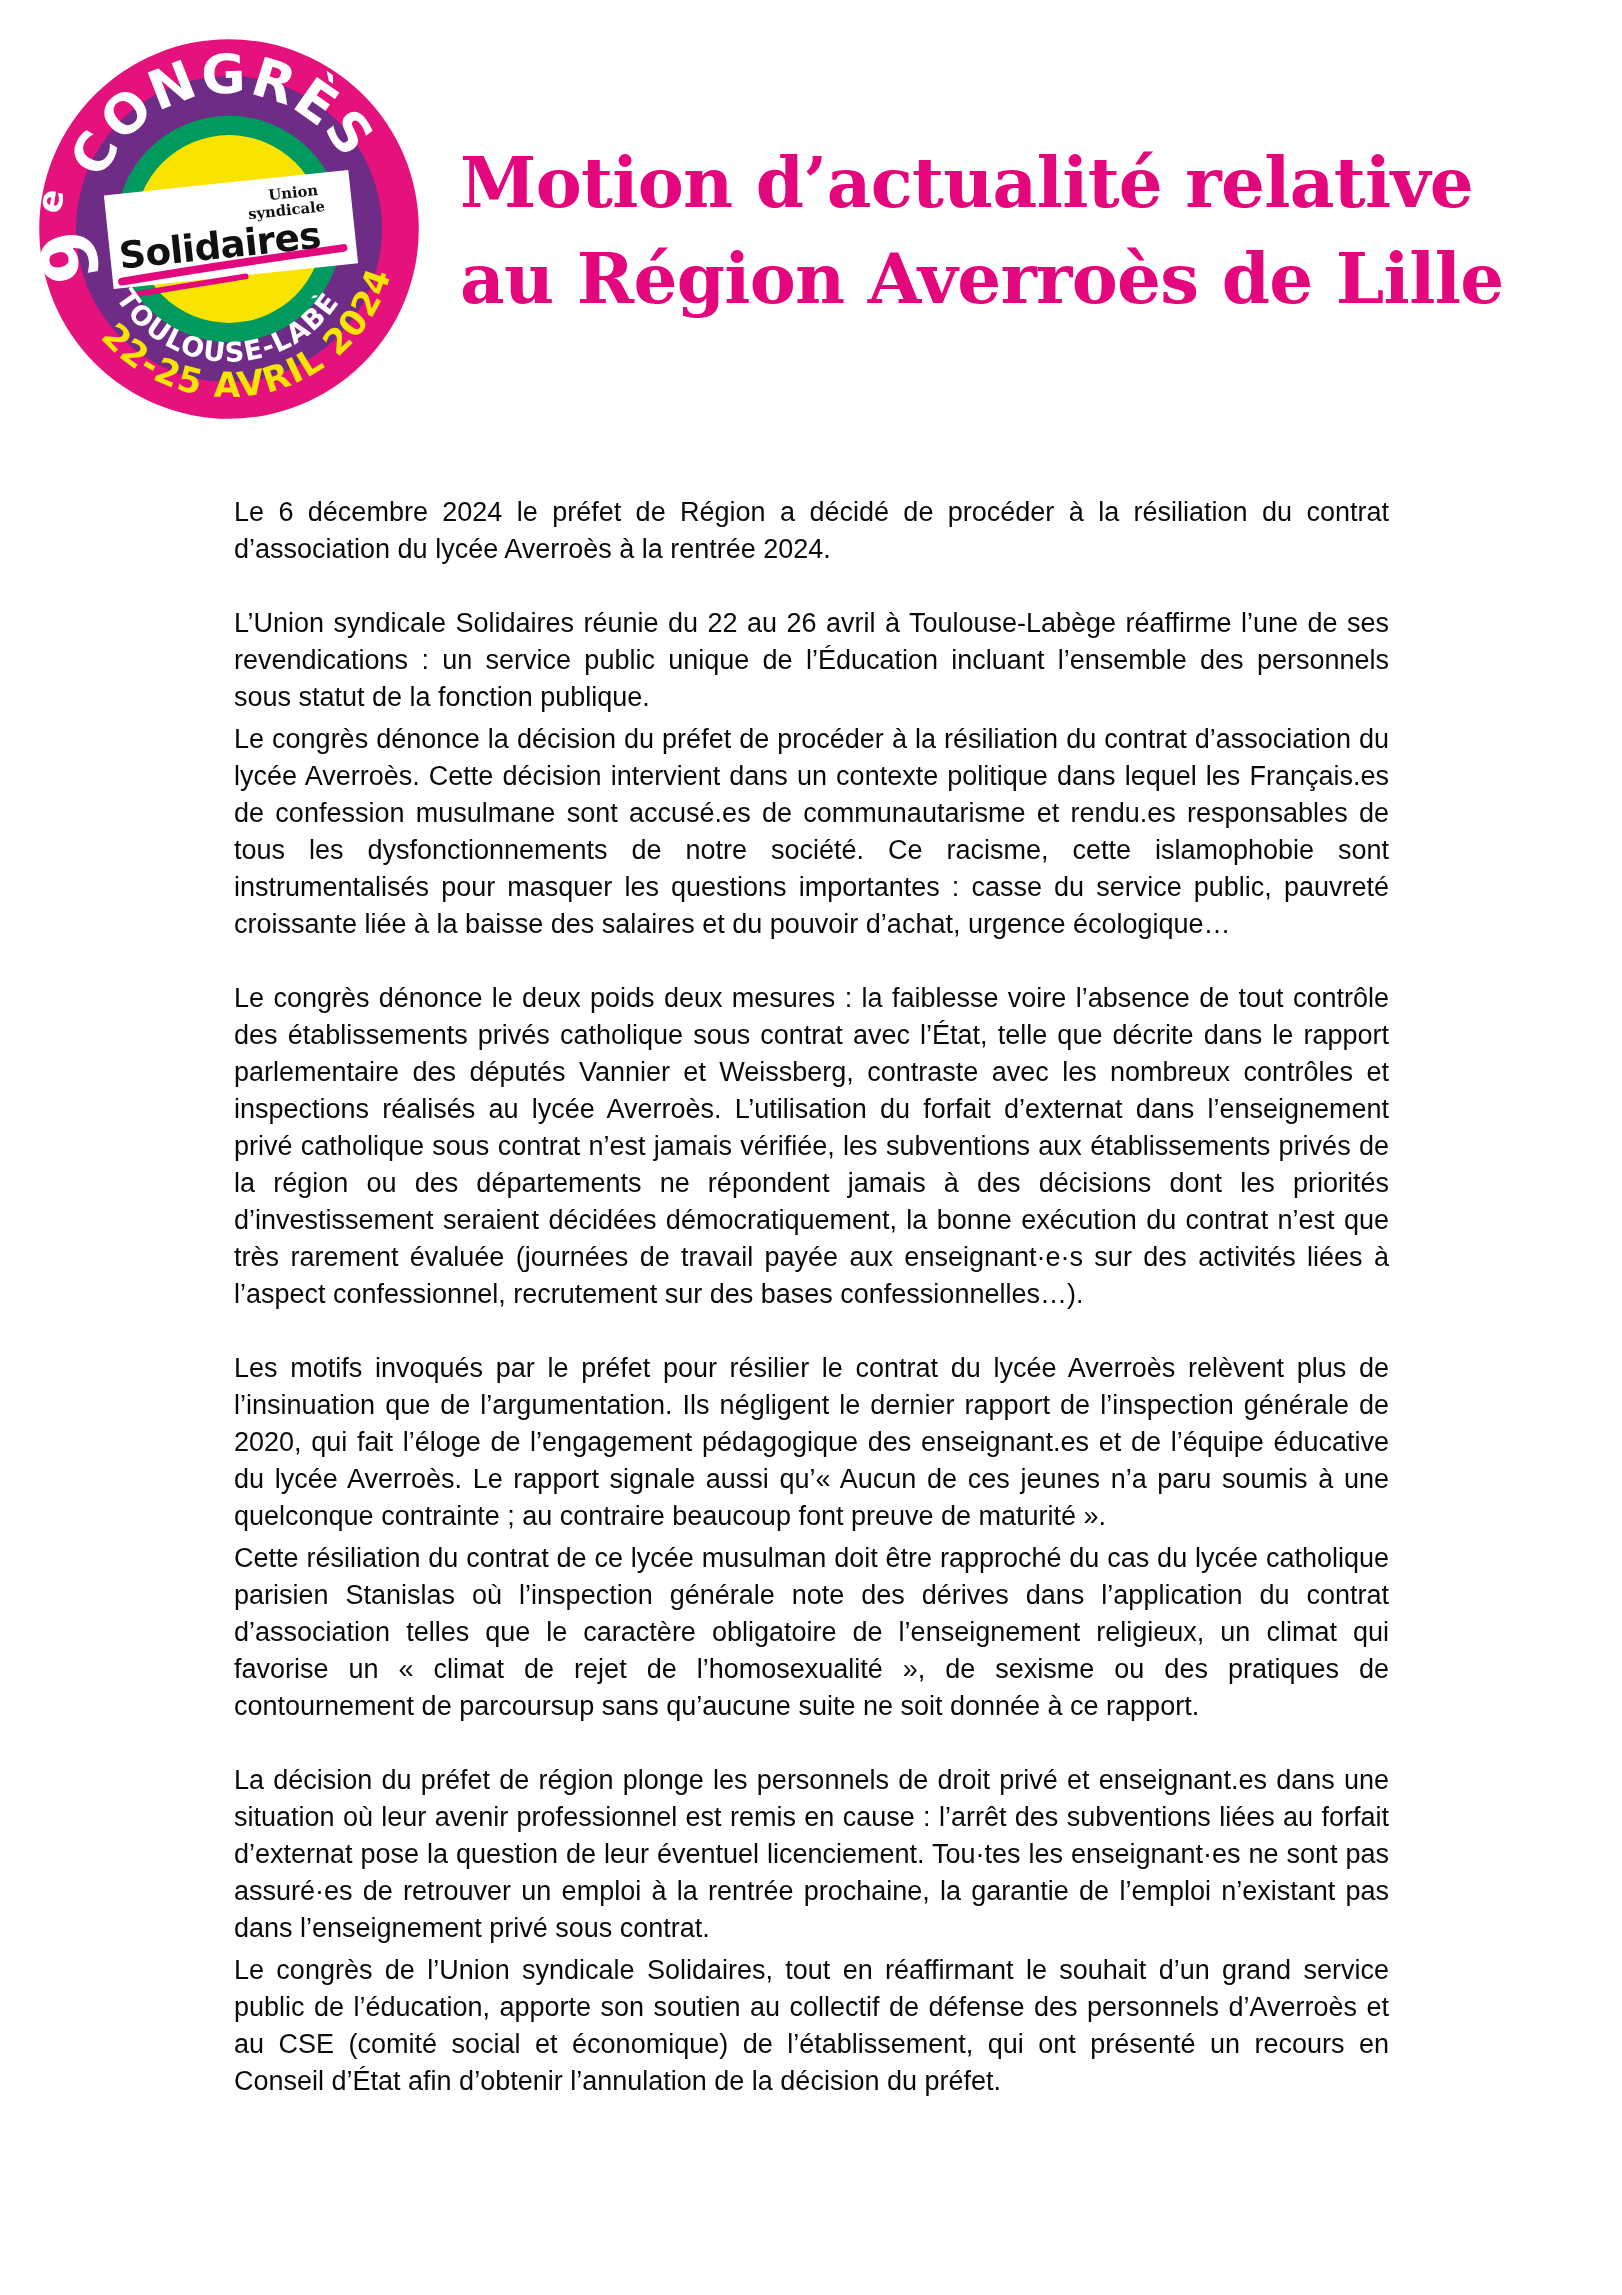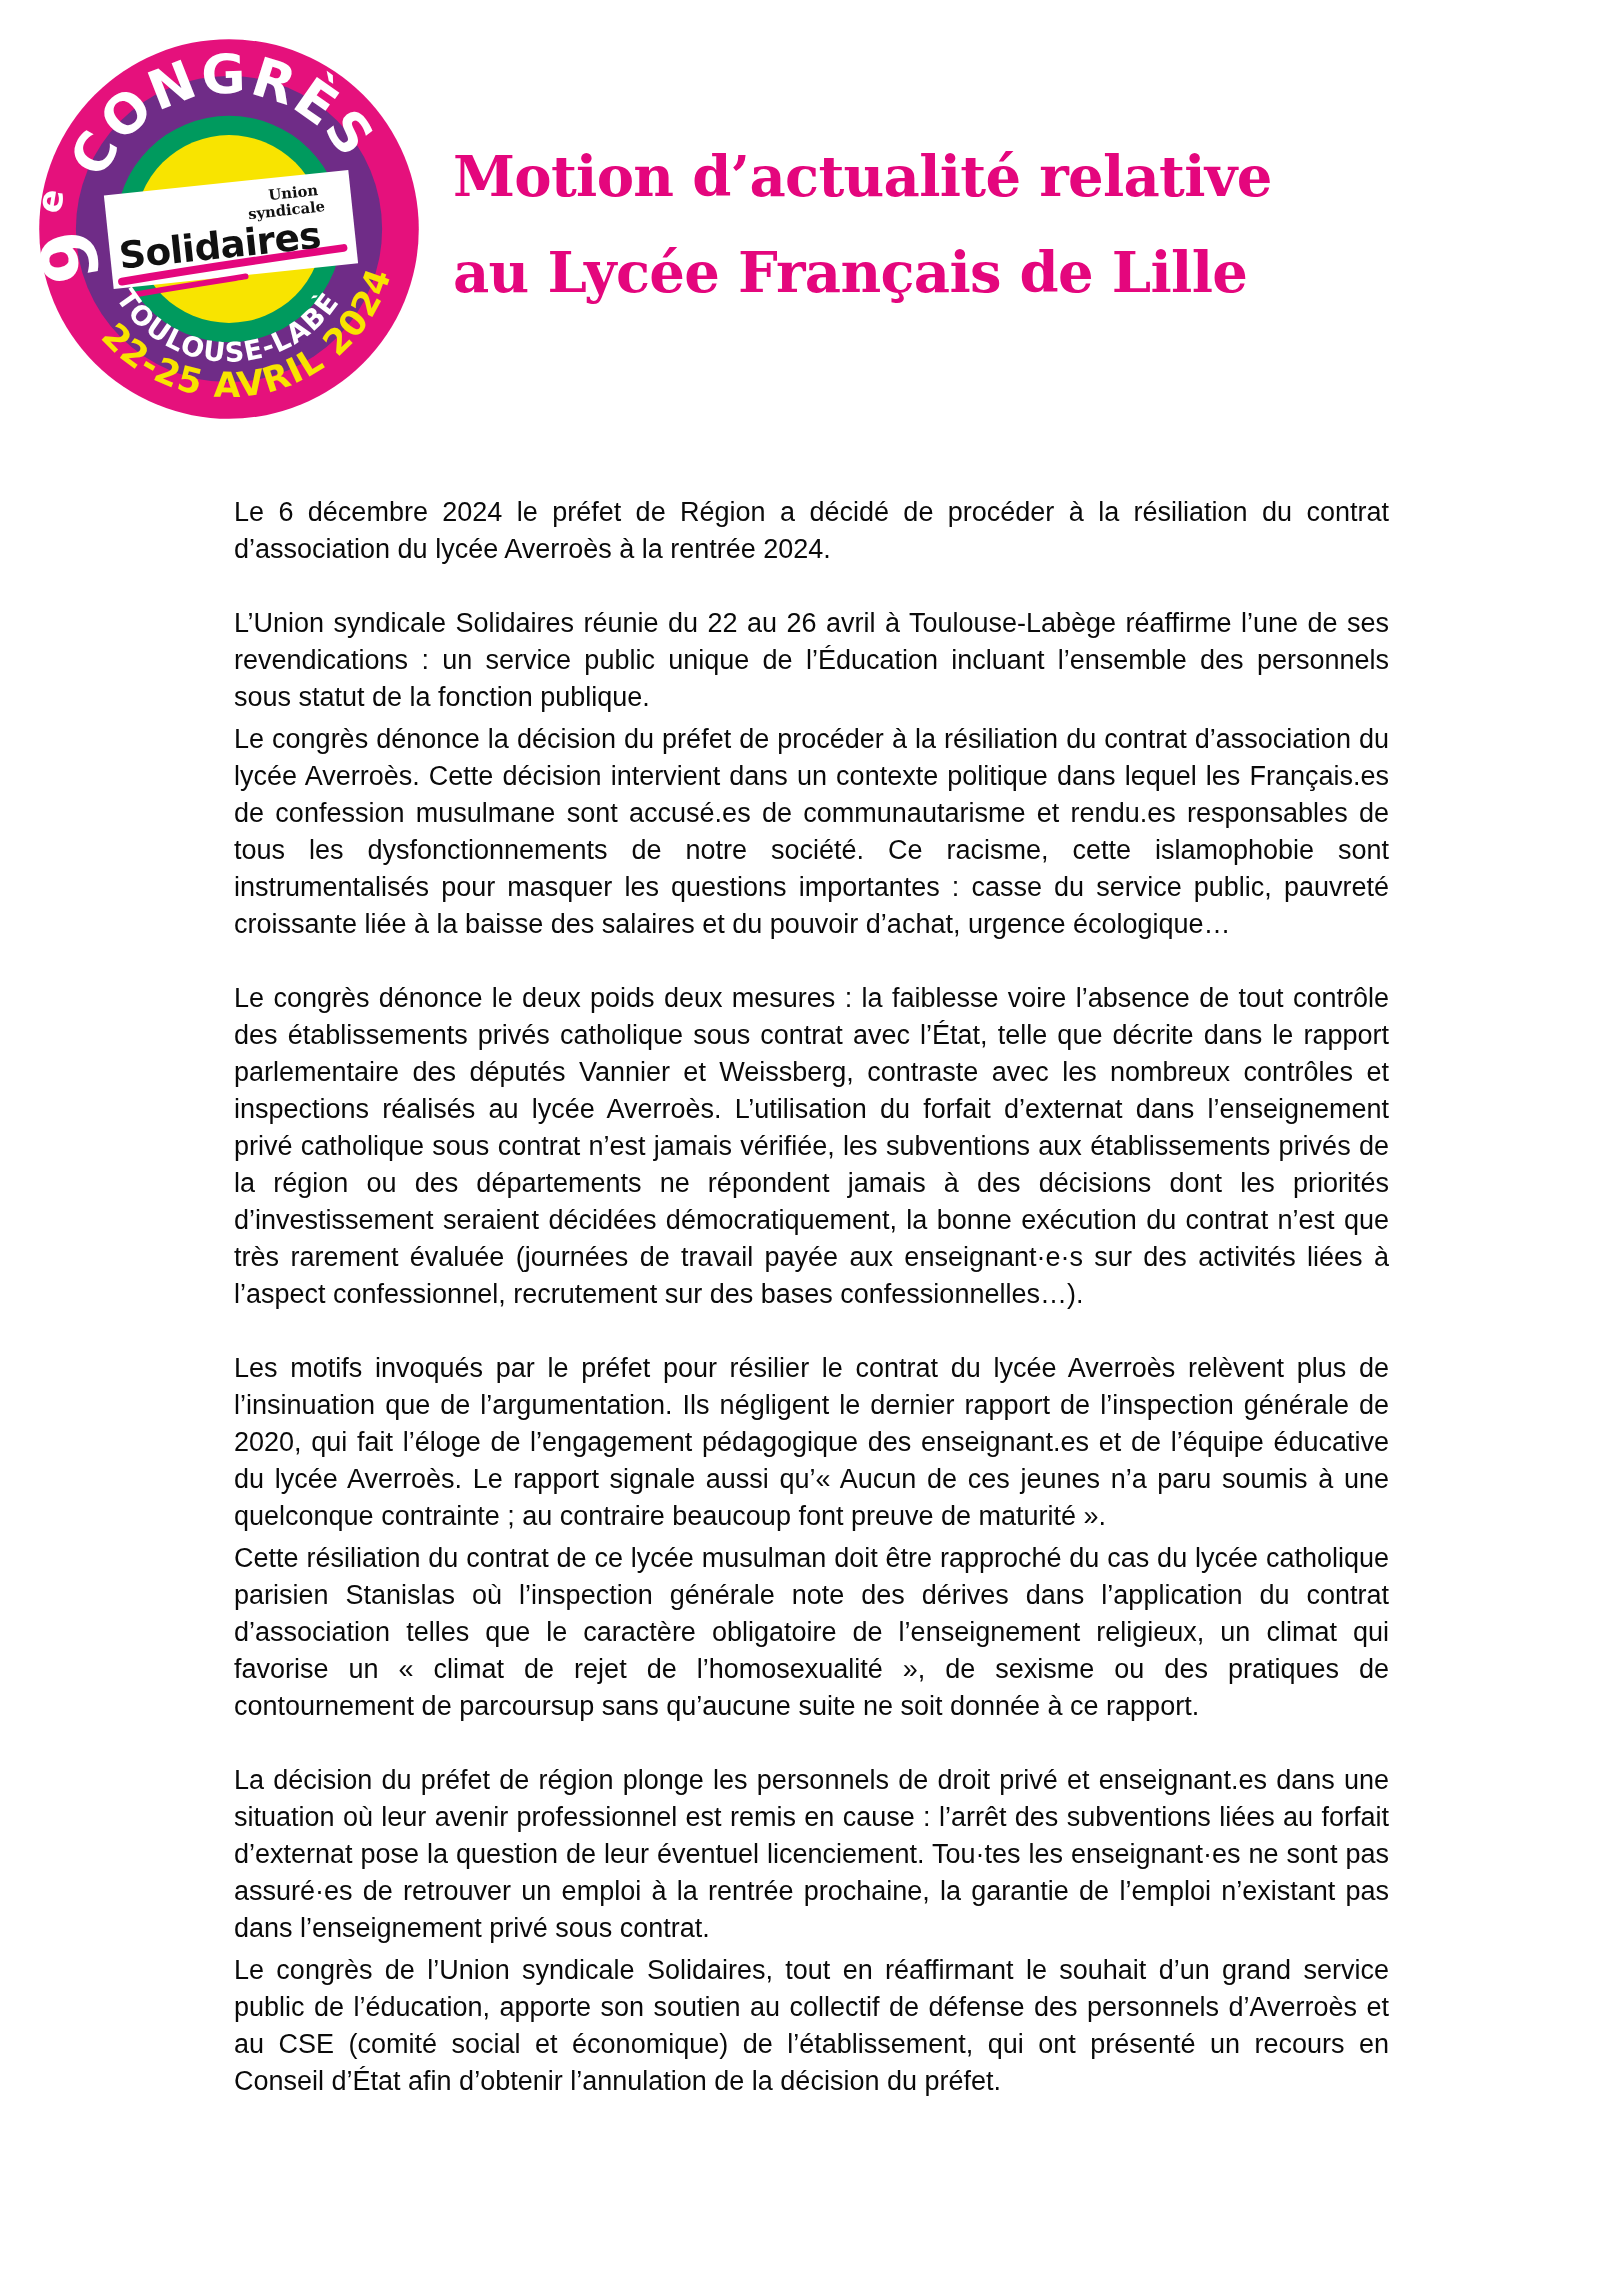--- a/index.html
+++ b/index.html
@@ -28,24 +28,24 @@
   .arc-city  { font-family: "DejaVu Sans", sans-serif; font-weight: bold; font-size: 42px; letter-spacing: 2px; }
   .arc-dates { font-family: "DejaVu Sans", sans-serif; font-weight: bold; font-size: 54px; letter-spacing: 2px; }
   .union-small { font-family: "DejaVu Serif", serif; font-weight: bold; font-size: 23px; fill: #111; }
   .brand { font-family: "DejaVu Sans", sans-serif; font-weight: bold; font-size: 58px; letter-spacing: -1px; fill: #111; }
 
   
   .title {
     position: absolute;
     left: 453px;
     top: 128px;
-    margin: 0;
+    margin: 7px;
     font-family: "DejaVu Serif", serif;
     font-weight: bold;
-    font-size: 56px;
+    font-size: 69px;
     line-height: 96px;
     letter-spacing: -0.7px;
     color: #e4067d;
   }
   .title-line { display: block; white-space: nowrap; }
 
   
   .content {
     position: absolute;
     left: 229px;
@@ -101,21 +101,21 @@
       </text>
 
       <text class="arc-dates" fill="#f8e400">
         <textPath href="#arcDates" startOffset="2%">22-25 AVRIL 2024</textPath>
       </text>
     </svg>
   </div>
 
   <h1 class="title">
     <span class="title-line">Motion d’actualité relative</span>
-    <span class="title-line">au Lycée Français de Lille</span>
+    <span class="title-line">au Région Averroès de Lille</span>
   </h1>
 
   <main class="content">
     <div class="block">
       <p>Le 6 décembre 2024 le préfet de Région a décidé de procéder à la résiliation du contrat d’association du lycée Averroès à la rentrée 2024.</p>
     </div>
     <div class="block">
       <p>L’Union syndicale Solidaires réunie du 22 au 26 avril à Toulouse-Labège réaffirme l’une de ses revendications : un service public unique de l’Éducation incluant l’ensemble des personnels sous statut de la fonction publique.</p>
       <p>Le congrès dénonce la décision du préfet de procéder à la résiliation du contrat d’association du lycée Averroès. Cette décision intervient dans un contexte politique dans lequel les Français.es de confession musulmane sont accusé.es de communautarisme et rendu.es responsables de tous les dysfonctionnements de notre société. Ce racisme, cette islamophobie sont instrumentalisés pour masquer les questions importantes : casse du service public, pauvreté croissante liée à la baisse des salaires et du pouvoir d’achat, urgence écologique…</p>
     </div>

